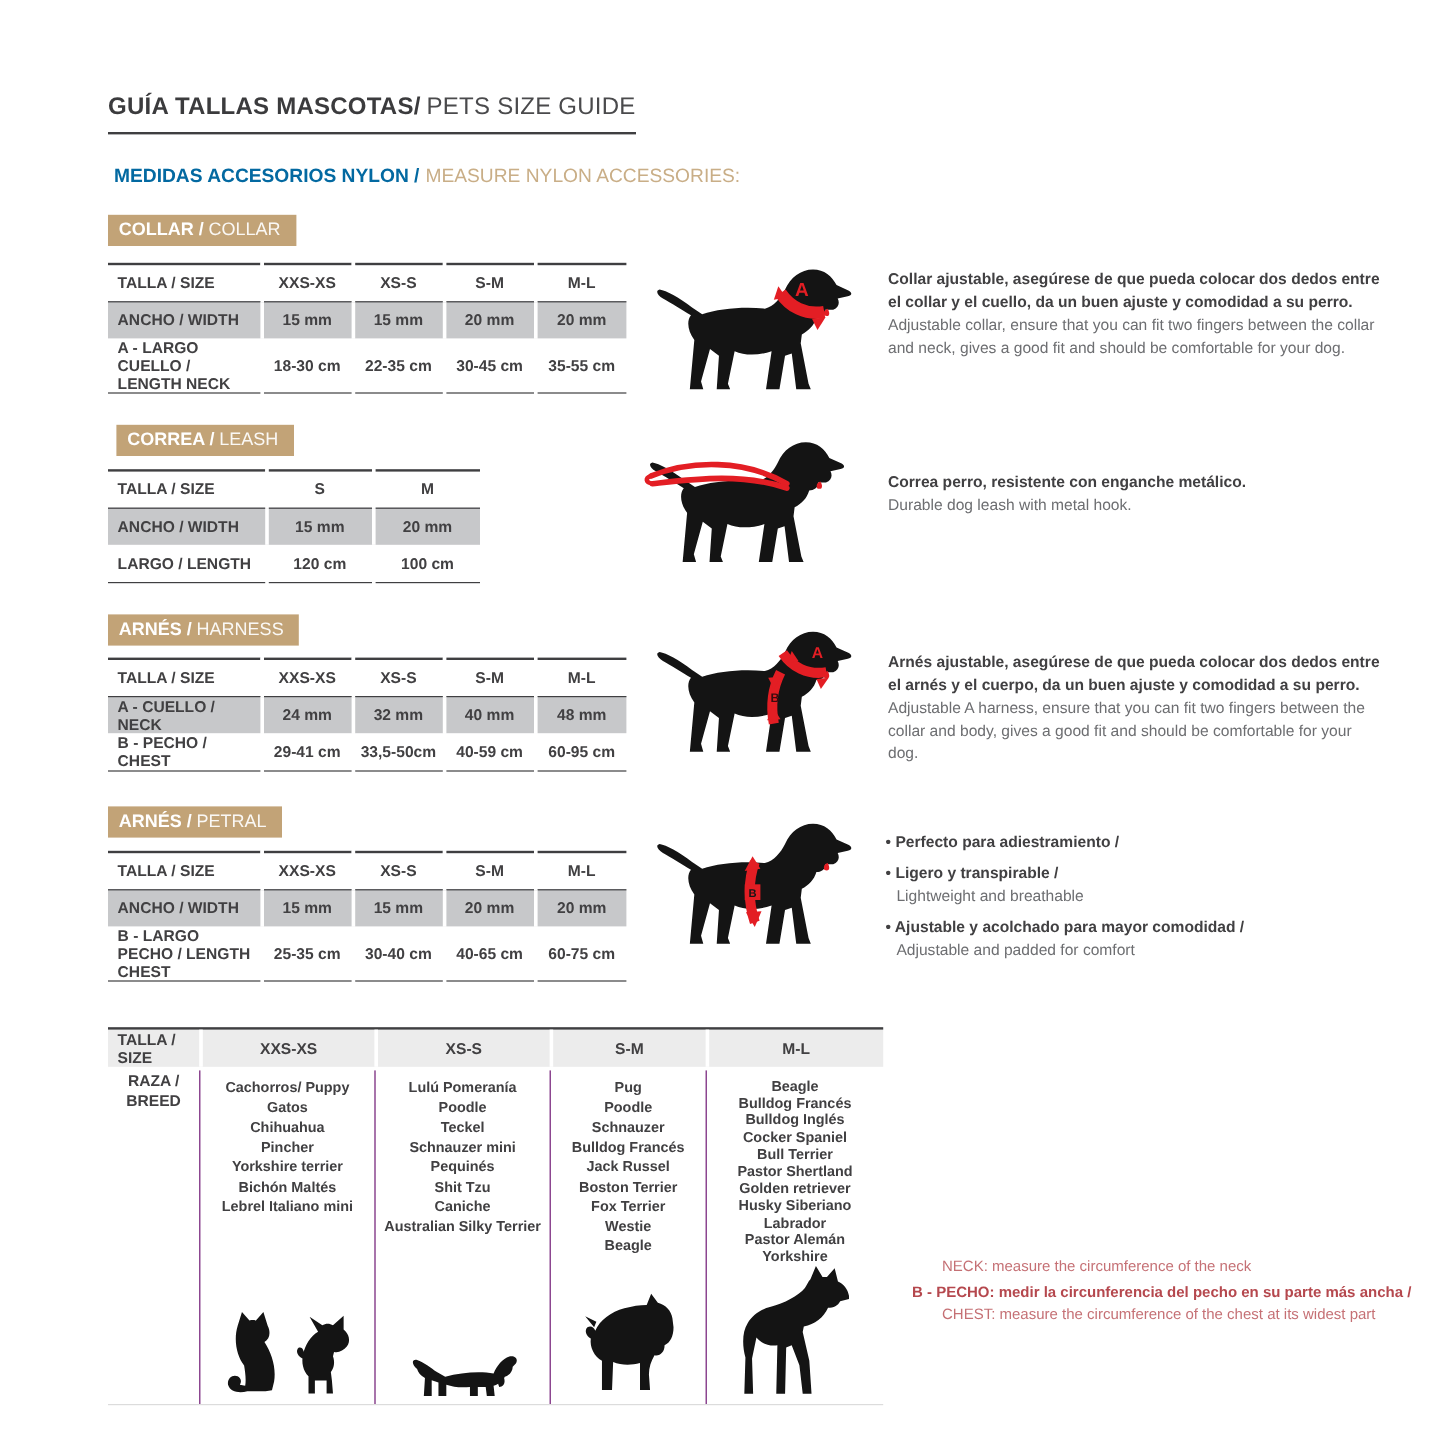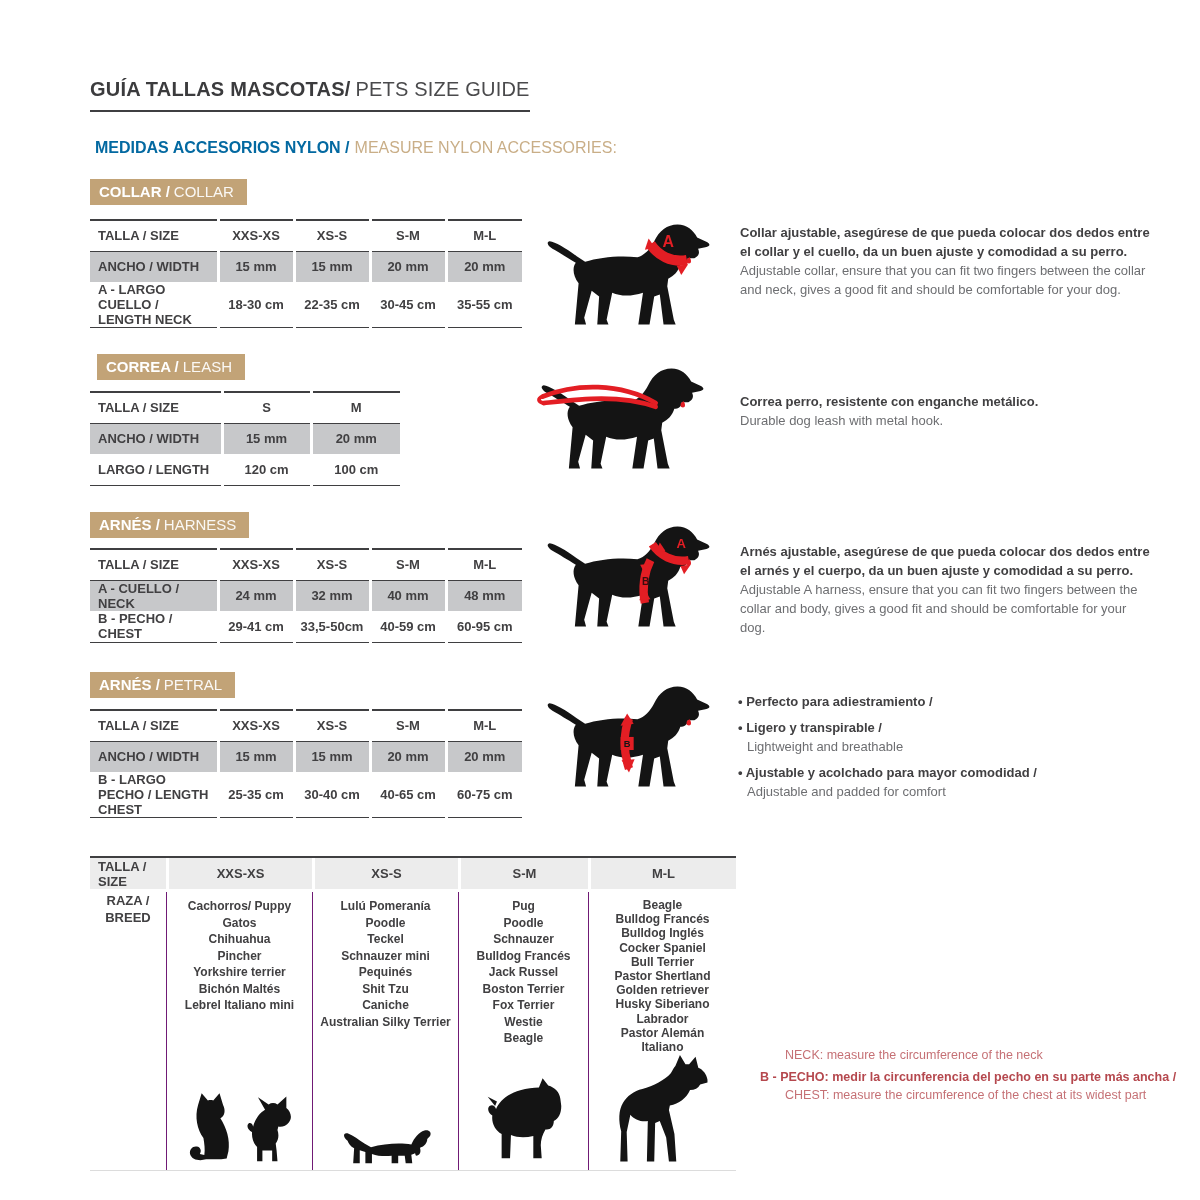--- a/index.html
+++ b/index.html
@@ -387,21 +387,21 @@
             <div>Beagle</div>
             <div>Bulldog Francés</div>
             <div>Bulldog Inglés</div>
             <div>Cocker Spaniel</div>
             <div>Bull Terrier</div>
             <div>Pastor Shertland</div>
             <div>Golden retriever</div>
             <div>Husky Siberiano</div>
             <div>Labrador</div>
             <div>Pastor Alemán</div>
-            <div>Italiano</div>
+            <div>Yorkshire</div>
           </div>
         <div class="icons">
           <svg viewBox="0 0 100 122" width="95" height="112">
             <path fill="#141414" d="M64,12 L69,0 L75,10 L79,10 L86,2 L89,14 C94,16 98,21 99,27 L99,30 L91,32 C89,36 85,38 80,38 C76,47 68,53 58,55 L57,60 L63,86 L65,116 L57,116 L54,90 L47,72 L42,74 L41,116 L33,116 L34,72 C26,73 19,70 15,65 L11,84 L12,116 L4,116 L5,83 C2,72 2,60 7,52 C11,45 19,39 28,37 C40,34 53,27 59,20 C61,17 62,14 64,12 Z M15,65 C11,72 9,80 10,88 L6,86 C4,78 6,68 11,62 Z"></path>
           </svg>
         </div>
       </div>
     </div>
   </div>
 

